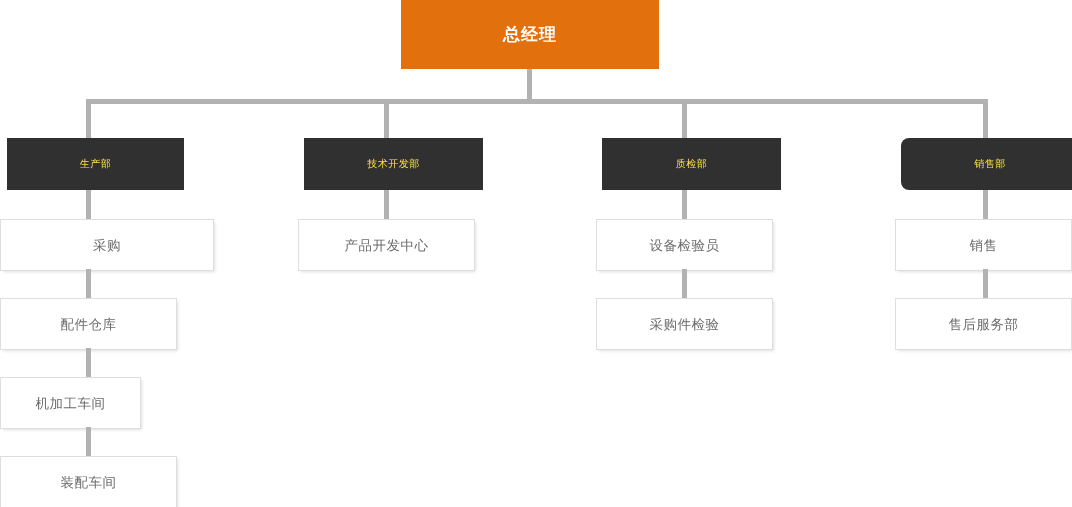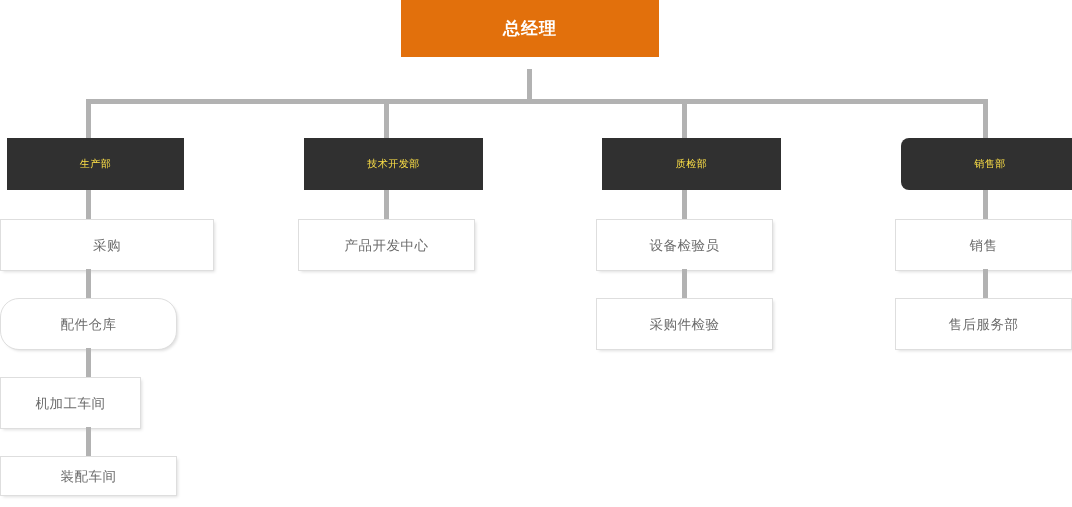--- a/index.html
+++ b/index.html
@@ -62,21 +62,21 @@
     border: 1px solid #dedede;
     box-shadow: 2px 2px 3px -1px rgba(0,0,0,0.13);
     letter-spacing: 0.5px;
   }
 </style>
 </head>
 <body>
 
 <div id="org-chart">
 
-  <div class="node node-root" style="left:401px; top:0px; width:258px; height:57px;">
+  <div class="node node-root" style="left:401px; top:0px; width:258px; height:69px;">
     <span>总经理</span>
   </div>
 
   <div class="conn conn-v" style="left:527px; top:69px; width:5px; height:33px;"></div>
 
   <div class="conn conn-h" style="left:86px; top:99px; width:902px; height:5px;"></div>
 
   <div class="conn conn-v" style="left:86px; top:99px; height:40px;"></div>
   <div class="conn conn-v" style="left:384px; top:99px; height:40px;"></div>
   <div class="conn conn-v" style="left:682px; top:99px; height:40px;"></div>
@@ -97,31 +97,31 @@
   <div class="node node-dept" style="left:894px; top:138px; width:178px; height:52px;border-radius:8px;">
     <span>销售部</span>
   </div>
 
   <div class="conn conn-v" style="left:86px; top:190px; height:31px;"></div>
   <div class="node node-sub" style="left:0px; top:219px; width:214px; height:52px;">
     <span>采购</span>
   </div>
 
   <div class="conn conn-v" style="left:86px; top:269px; height:31px;"></div>
-  <div class="node node-sub" style="left:0px; top:298px; width:177px; height:52px;border-radius:19px;">
+  <div class="node node-sub" style="left:0px; top:298px; width:177px; height:52px;">
     <span>配件仓库</span>
   </div>
 
   <div class="conn conn-v" style="left:86px; top:348px; height:31px;"></div>
   <div class="node node-sub" style="left:0px; top:377px; width:141px; height:52px;">
     <span>机加工车间</span>
   </div>
 
   <div class="conn conn-v" style="left:86px; top:427px; height:31px;"></div>
-  <div class="node node-sub" style="left:0px; top:456px; width:177px; height:40px;">
+  <div class="node node-sub" style="left:0px; top:456px; width:177px; height:52px;">
     <span>装配车间</span>
   </div>
 
   <div class="conn conn-v" style="left:384px; top:190px; height:31px;"></div>
   <div class="node node-sub" style="left:298px; top:219px; width:177px; height:52px;">
     <span>产品开发中心</span>
   </div>
 
   <div class="conn conn-v" style="left:682px; top:190px; height:31px;"></div>
   <div class="node node-sub" style="left:596px; top:219px; width:177px; height:52px;">

